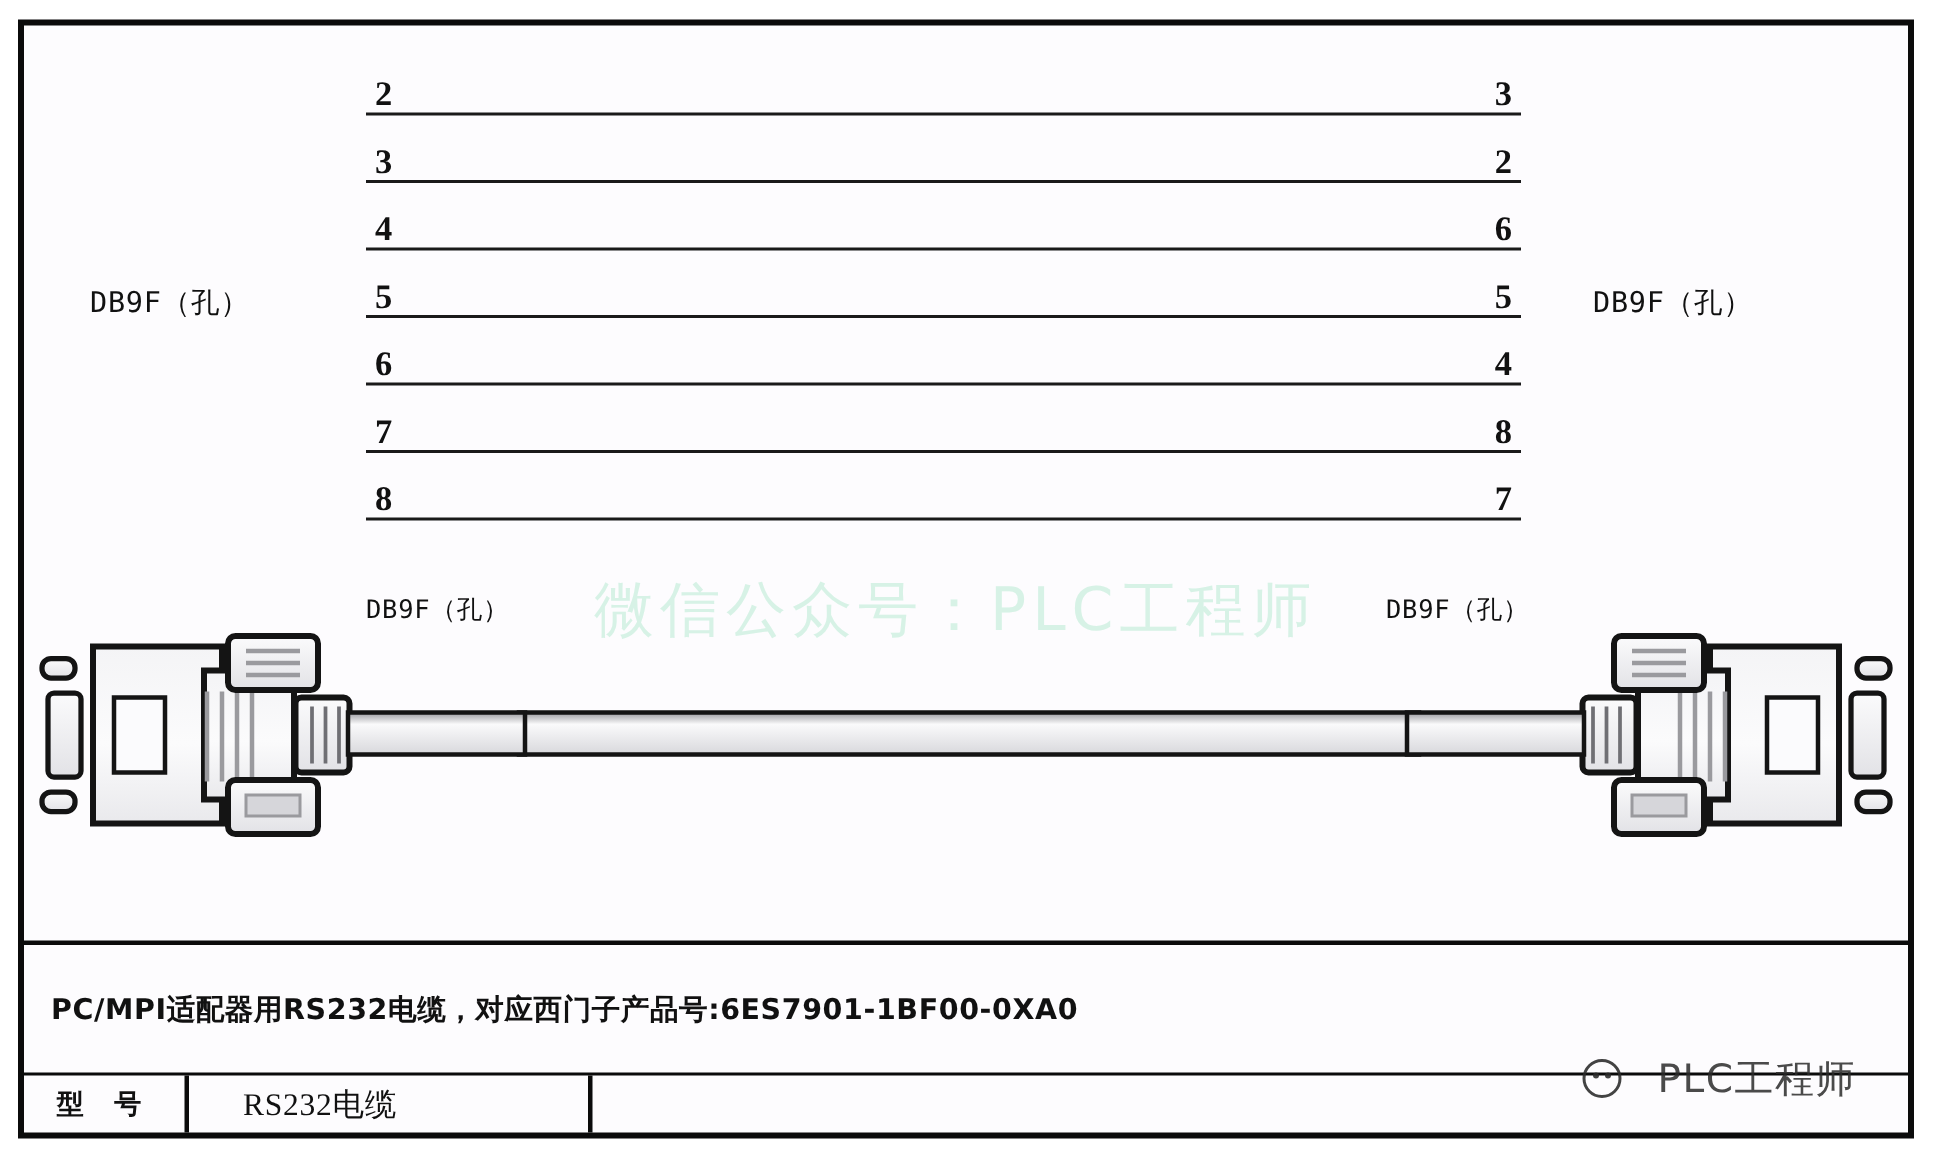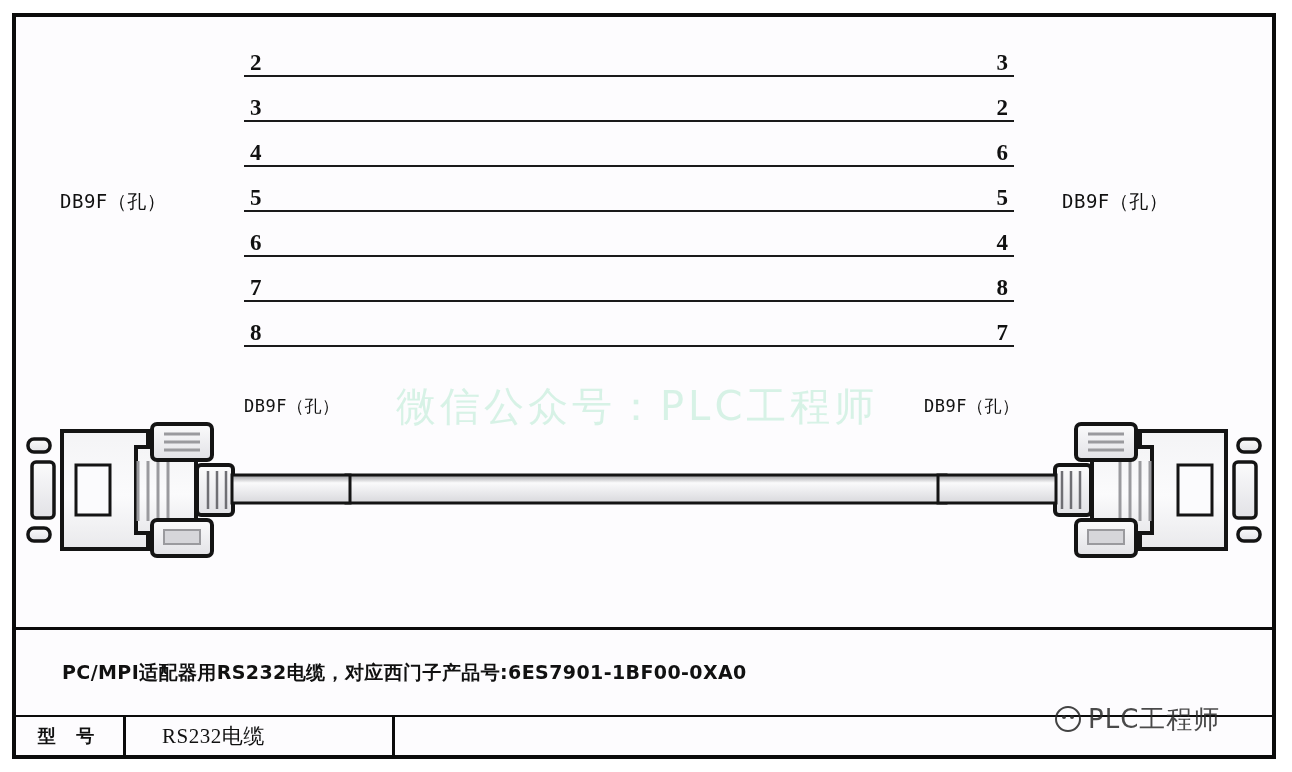--- a/index.html
+++ b/index.html
@@ -56,21 +56,21 @@
   
   #divider-desc{
     position:absolute;left:0;right:0;top:610px;height:0;
     border-top:3.4px solid #0b0b0b;
   }
   #desc-row{
     position:absolute;left:0;right:0;top:613px;height:85px;
     display:flex;align-items:center;
   }
   #desc-text{
-    margin-left:46px;font-size:19px;color:#111;letter-spacing:0.4px;
+    margin-left:18px;font-size:19px;color:#111;letter-spacing:0.4px;
     white-space:nowrap;font-family:"DejaVu Sans","Liberation Sans",sans-serif;
     font-weight:bold;
   }
   
   #divider-table{
     position:absolute;left:0;right:0;top:698px;height:0;
     border-top:2.2px solid #0b0b0b;
   }
   #table-row{
     position:absolute;left:0;right:0;top:700px;bottom:0;display:flex;
@@ -88,21 +88,21 @@
     width:269px;padding-left:36px;
     font-size:21px;color:#111;letter-spacing:0.5px;
     font-family:Liberation Serif, serif;
     border-right:3px solid #0b0b0b;
   }
   #cell-blank{flex:1;}
 
   
   #corner-watermark{
     position:absolute;left:1055px;top:698px;height:42px;
-    display:flex;align-items:center;gap:7px;pointer-events:none;
+    display:flex;align-items:center;gap:24px;pointer-events:none;
   }
   #corner-logo{
     width:26px;height:26px;border-radius:50%;
     border:2.5px solid #2a2a2a;position:relative;opacity:.88;
     box-sizing:border-box;
   }
   #corner-logo::before{
     content:"";position:absolute;left:5px;top:7px;width:4px;height:4px;
     border-radius:50%;background:#2a2a2a;
   }

